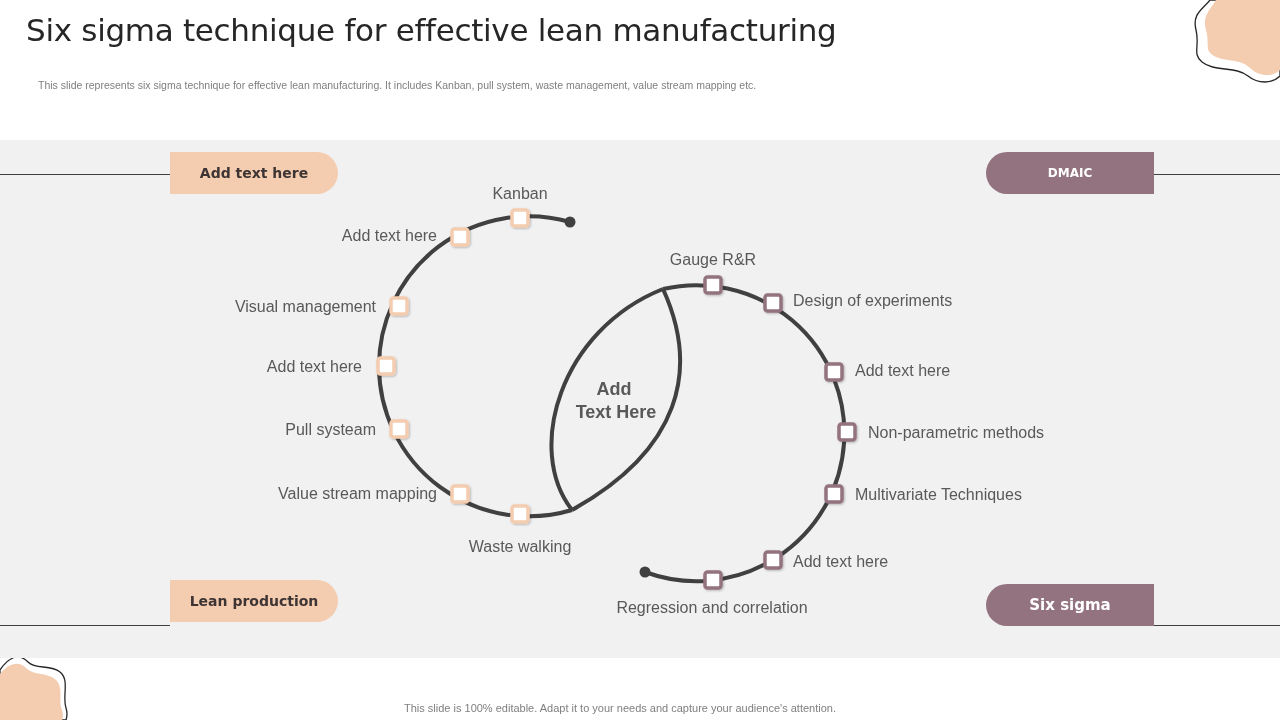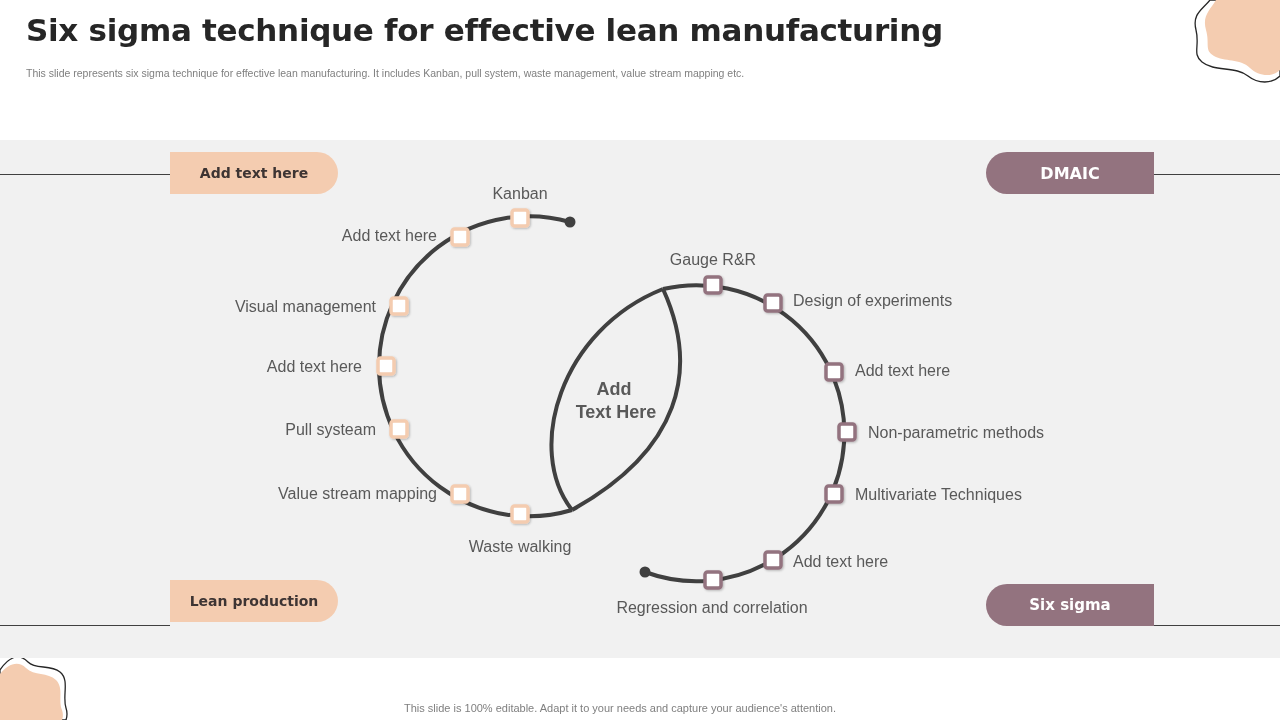--- a/index.html
+++ b/index.html
@@ -5,42 +5,42 @@
   html, body { margin: 0; padding: 0; }
   body {
     width: 1280px; height: 720px; position: relative; overflow: hidden;
     background: #ffffff;
     font-family: "Liberation Sans", sans-serif;
   }
   .title {
     position: absolute; left: 26px; top: 12px;
     font-family: "DejaVu Sans", sans-serif;
     font-size: 31px; color: #262626; letter-spacing: -0.3px;
-    font-weight: bold; margin: 0;
+    font-weight: normal; margin: 0;
   }
   .subtitle {
     position: absolute; left: 26px; top: 67px;
-    font-size: 10.5px; color: #7f7f7f; margin: 0;
+    font-size: 10.5px; color: #7f7f7f; margin: 12px;
   }
   .band {
     position: absolute; left: 0; top: 140px; width: 1280px; height: 518px;
     background: #f1f1f1;
   }
   .footer {
     position: absolute; left: 0; width: 1240px; top: 702px;
     text-align: center; font-size: 11px; color: #7f7f7f;
   }
   .pill {
     position: absolute; height: 42px; width: 168px;
     display: flex; align-items: center; justify-content: center;
     font-family: "DejaVu Sans", sans-serif; font-weight: bold; font-size: 14px;
     box-sizing: border-box;
   }
   .pill.peach { background: #f4ccb0; color: #3d3433; border-radius: 0 21px 21px 0; }
-  .pill.mauve { background: #93737f; color: #ffffff; border-radius: 21px 0 0 21px; font-size: 16px; }
+  .pill.mauve { background: #93737f; color: #ffffff; border-radius: 21px 0 0 21px; font-size: 12px; }
   .pill.mauve.small { font-size: 15px; }
   .hline { position: absolute; height: 1px; background: #404040; }
   svg.diagram { position: absolute; left: 0; top: 0; width: 1280px; height: 720px; }
   .lbl { font-family: "Liberation Sans", sans-serif; font-size: 16px; fill: #595959; }
   .center-lbl { font-family: "Liberation Sans", sans-serif; font-size: 18px; font-weight: bold; fill: #595959; }
 </style>
 </head>
 <body>
 
 <h1 class="title">Six sigma technique  for effective lean manufacturing</h1>

